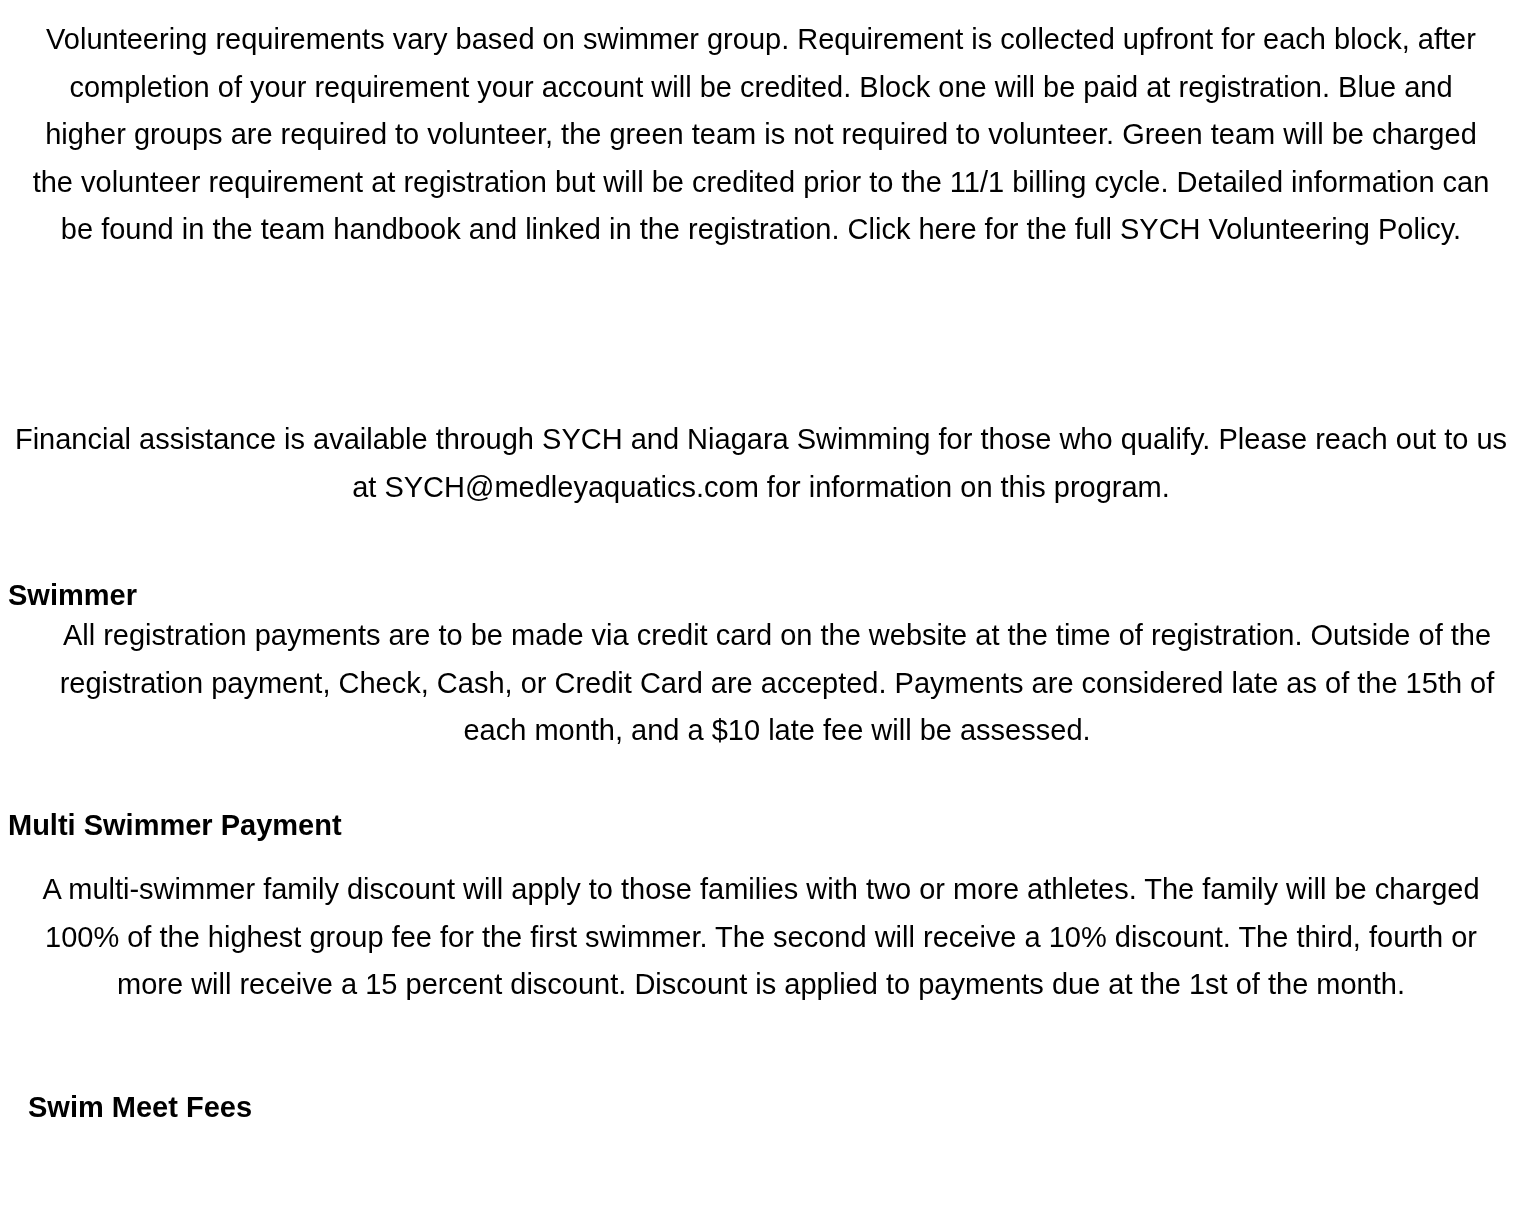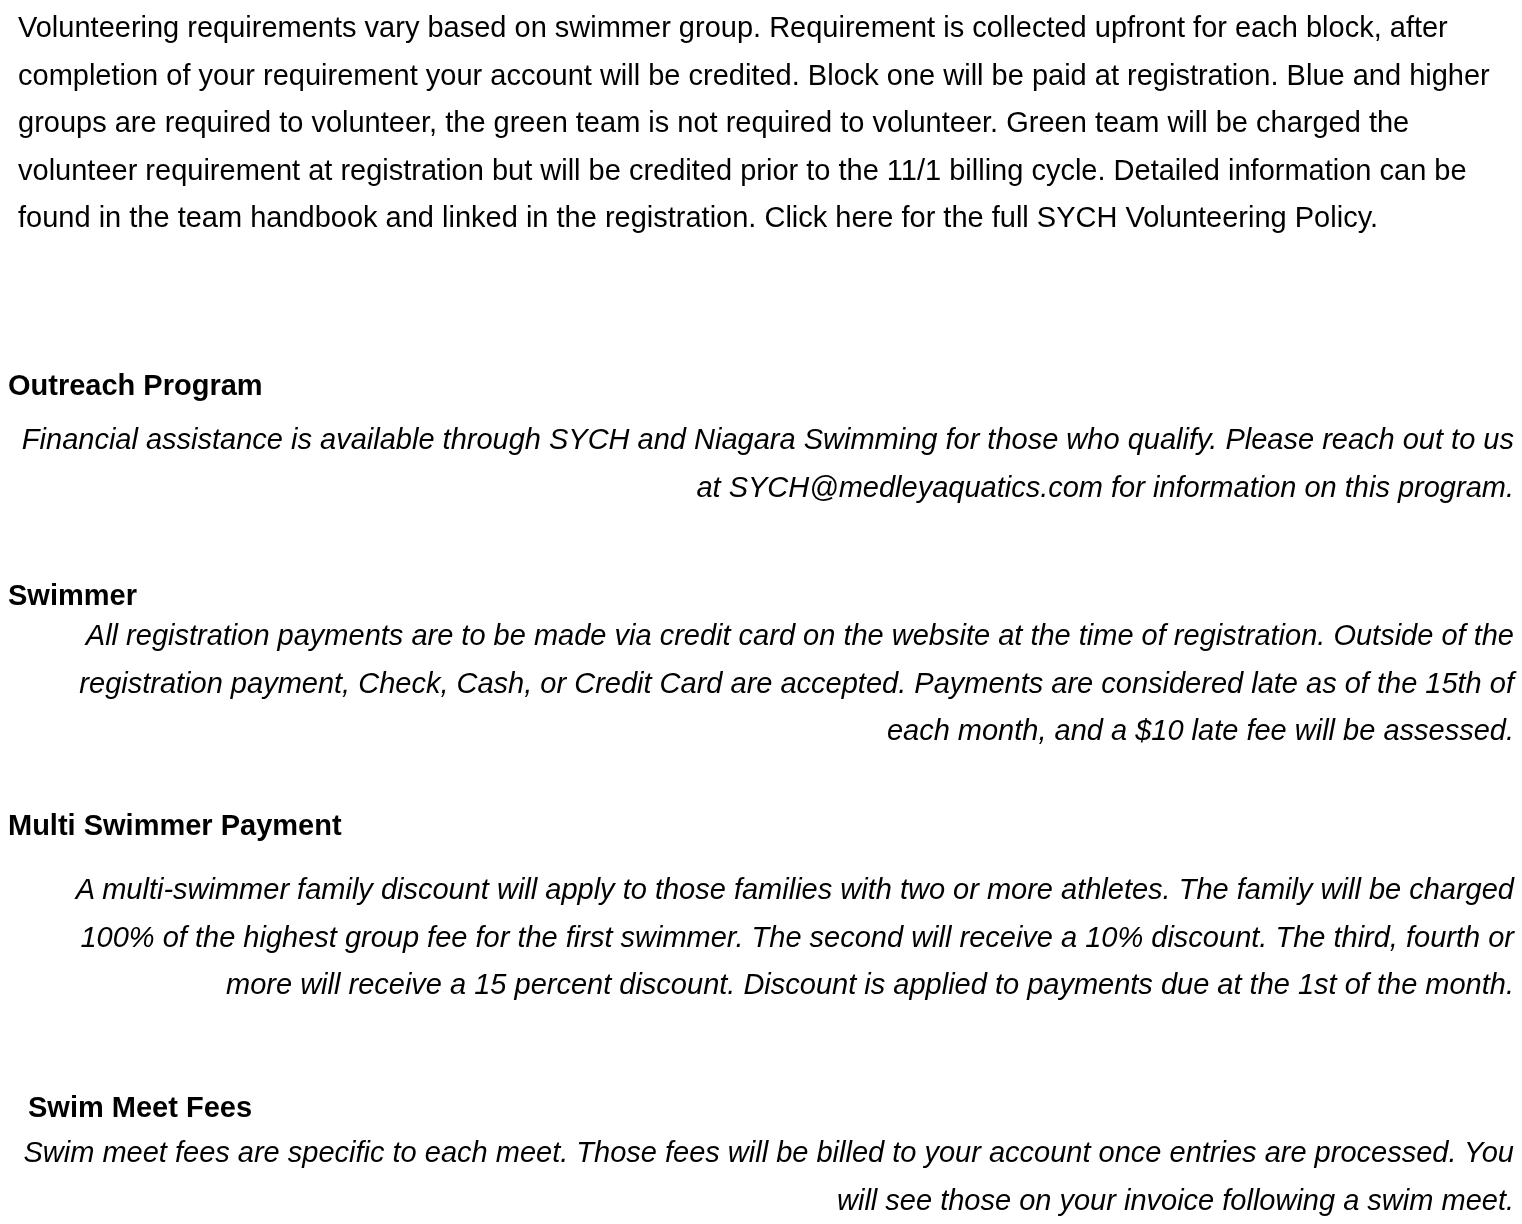--- a/index.html
+++ b/index.html
@@ -16,22 +16,23 @@
     font-family: "Liberation Sans", sans-serif;
     font-size: 29px;
     line-height: 47.5px;
     overflow: hidden;
   }
   .intro {
     position: absolute;
     top: 0;
     left: 0;
     right: 0;
-    margin: 4px;
+    margin: 16px;
     padding: 0 14px;
+    text-align: center;
   }
   .policy-link {
     color: #000000;
     text-decoration: none;
     cursor: pointer;
   }
   .heading {
     position: absolute;
     left: 0;
     right: 0;
@@ -40,44 +41,41 @@
     font-size: 29px;
     font-weight: bold;
     text-align: left;
   }
   .body-para {
     position: absolute;
     left: 0;
     right: 0;
     margin: 0;
     padding: 0 8px;
-    text-align: right;
-    font-style: italic;
+    text-align: center;
   }
   .pos-h-outreach { top: 362px; }
   .pos-p-outreach { top: 416px; }
   .pos-h-payment  { top: 572px; }
   .pos-p-payment  { top: 612px; margin-left: 32px; }
   .pos-h-multi    { top: 802px; }
   .pos-p-multi    { top: 866px; }
   .pos-h-meet     { top: 1084px; margin-left: 20px; }
   .pos-p-meet     { top: 1129px; }
 </style>
 </head>
 <body>
 
 <div class="page">
 
   <p class="intro"><span>Volunteering requirements vary based on swimmer group. Requirement is collected upfront for each block, after completion of your requirement your account will be credited. Block one will be paid at registration. Blue and higher groups are required to volunteer, the green team is not required to volunteer. Green team will be charged the volunteer requirement at registration but will be credited prior to the 11/1 billing cycle. Detailed information can be found in the team handbook and linked in the registration. </span><a class="policy-link" href="#">Click here</a><span> for the full SYCH Volunteering Policy.</span></p>
 
-  <h2 class="heading pos-h-outreach">Outreach Program</h2>
   <p class="body-para pos-p-outreach">Financial assistance is available through SYCH and Niagara Swimming for those who qualify. Please reach out to us at SYCH@medleyaquatics.com for information on this program.</p>
 
   <h2 class="heading pos-h-payment">Swimmer</h2>
   <p class="body-para pos-p-payment">All registration payments are to be made via credit card on the website at the time of registration. Outside of the registration payment, Check, Cash, or Credit Card are accepted. Payments are considered late as of the 15th of each month, and a $10 late fee will be assessed.</p>
 
   <h2 class="heading pos-h-multi">Multi Swimmer Payment</h2>
   <p class="body-para pos-p-multi">A multi-swimmer family discount will apply to those families with two or more athletes. The family will be charged 100% of the highest group fee for the first swimmer. The second will receive a 10% discount. The third, fourth or more will receive a 15 percent discount. Discount is applied to payments due at the 1st of the month.</p>
 
   <h2 class="heading pos-h-meet">Swim Meet Fees</h2>
-  <p class="body-para pos-p-meet">Swim meet fees are specific to each meet. Those fees will be billed to your account once entries are processed. You will see those on your invoice following a swim meet.</p>
 
 </div>
 
 </body></html>

